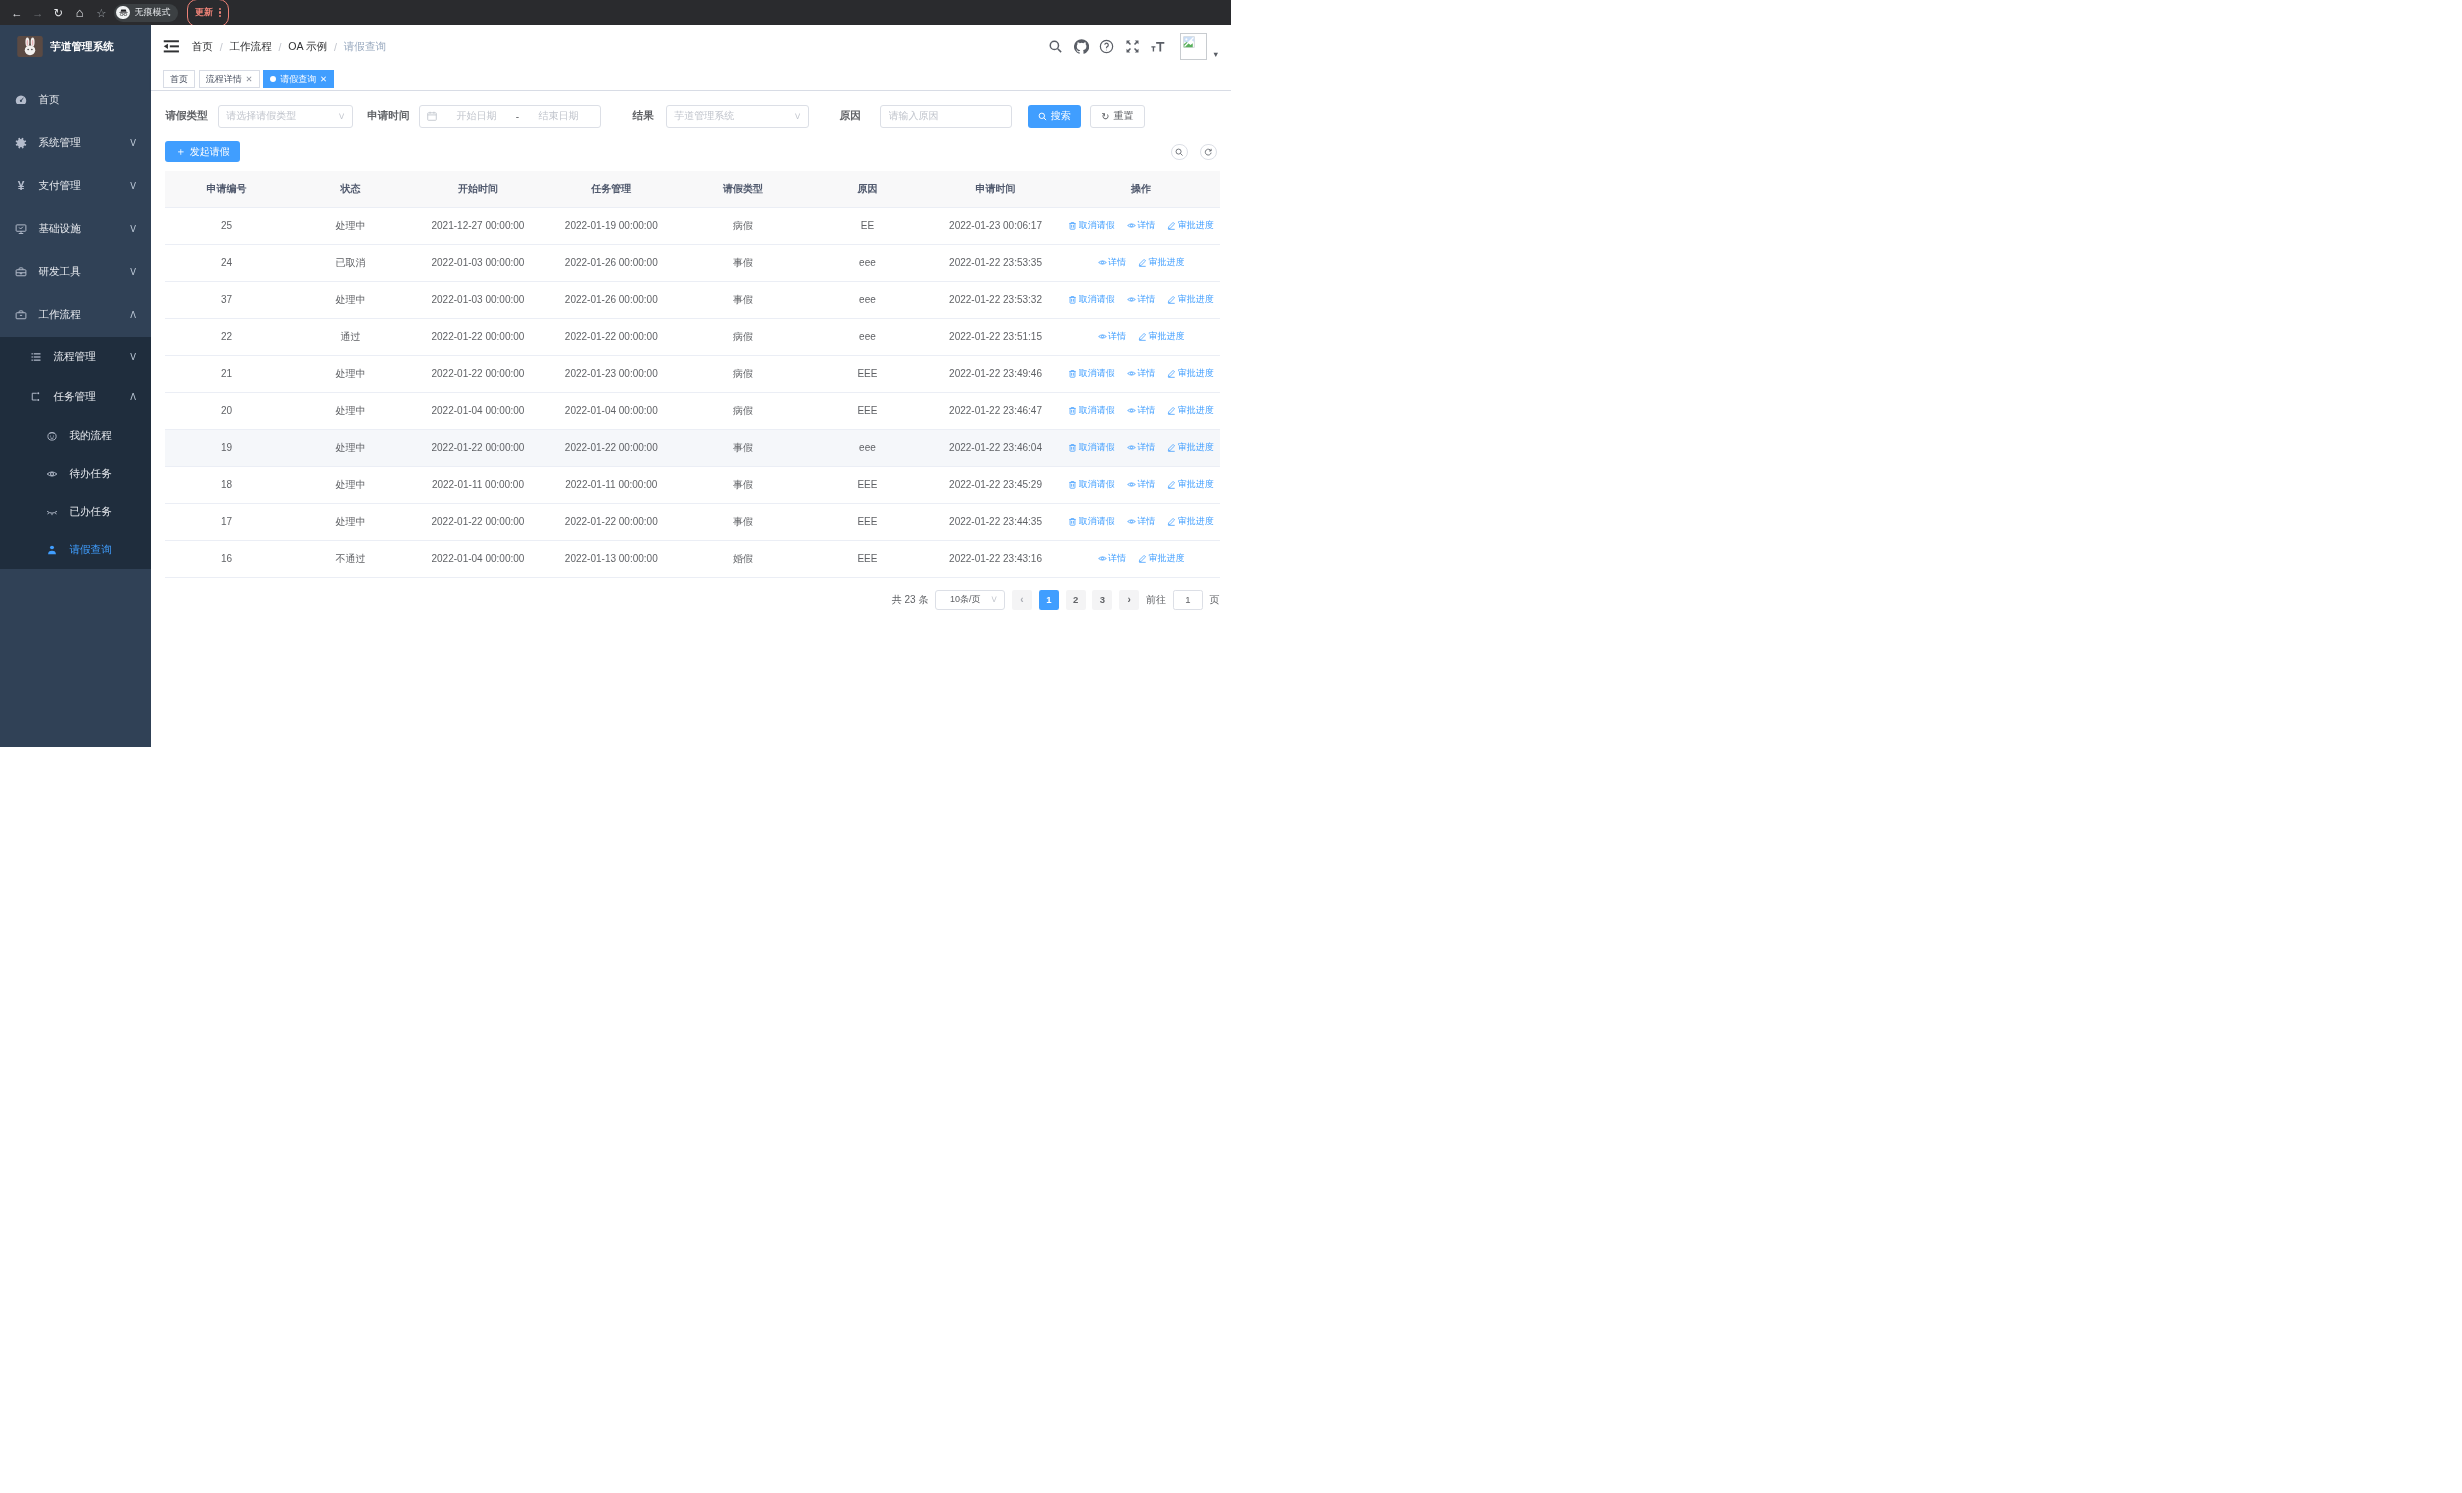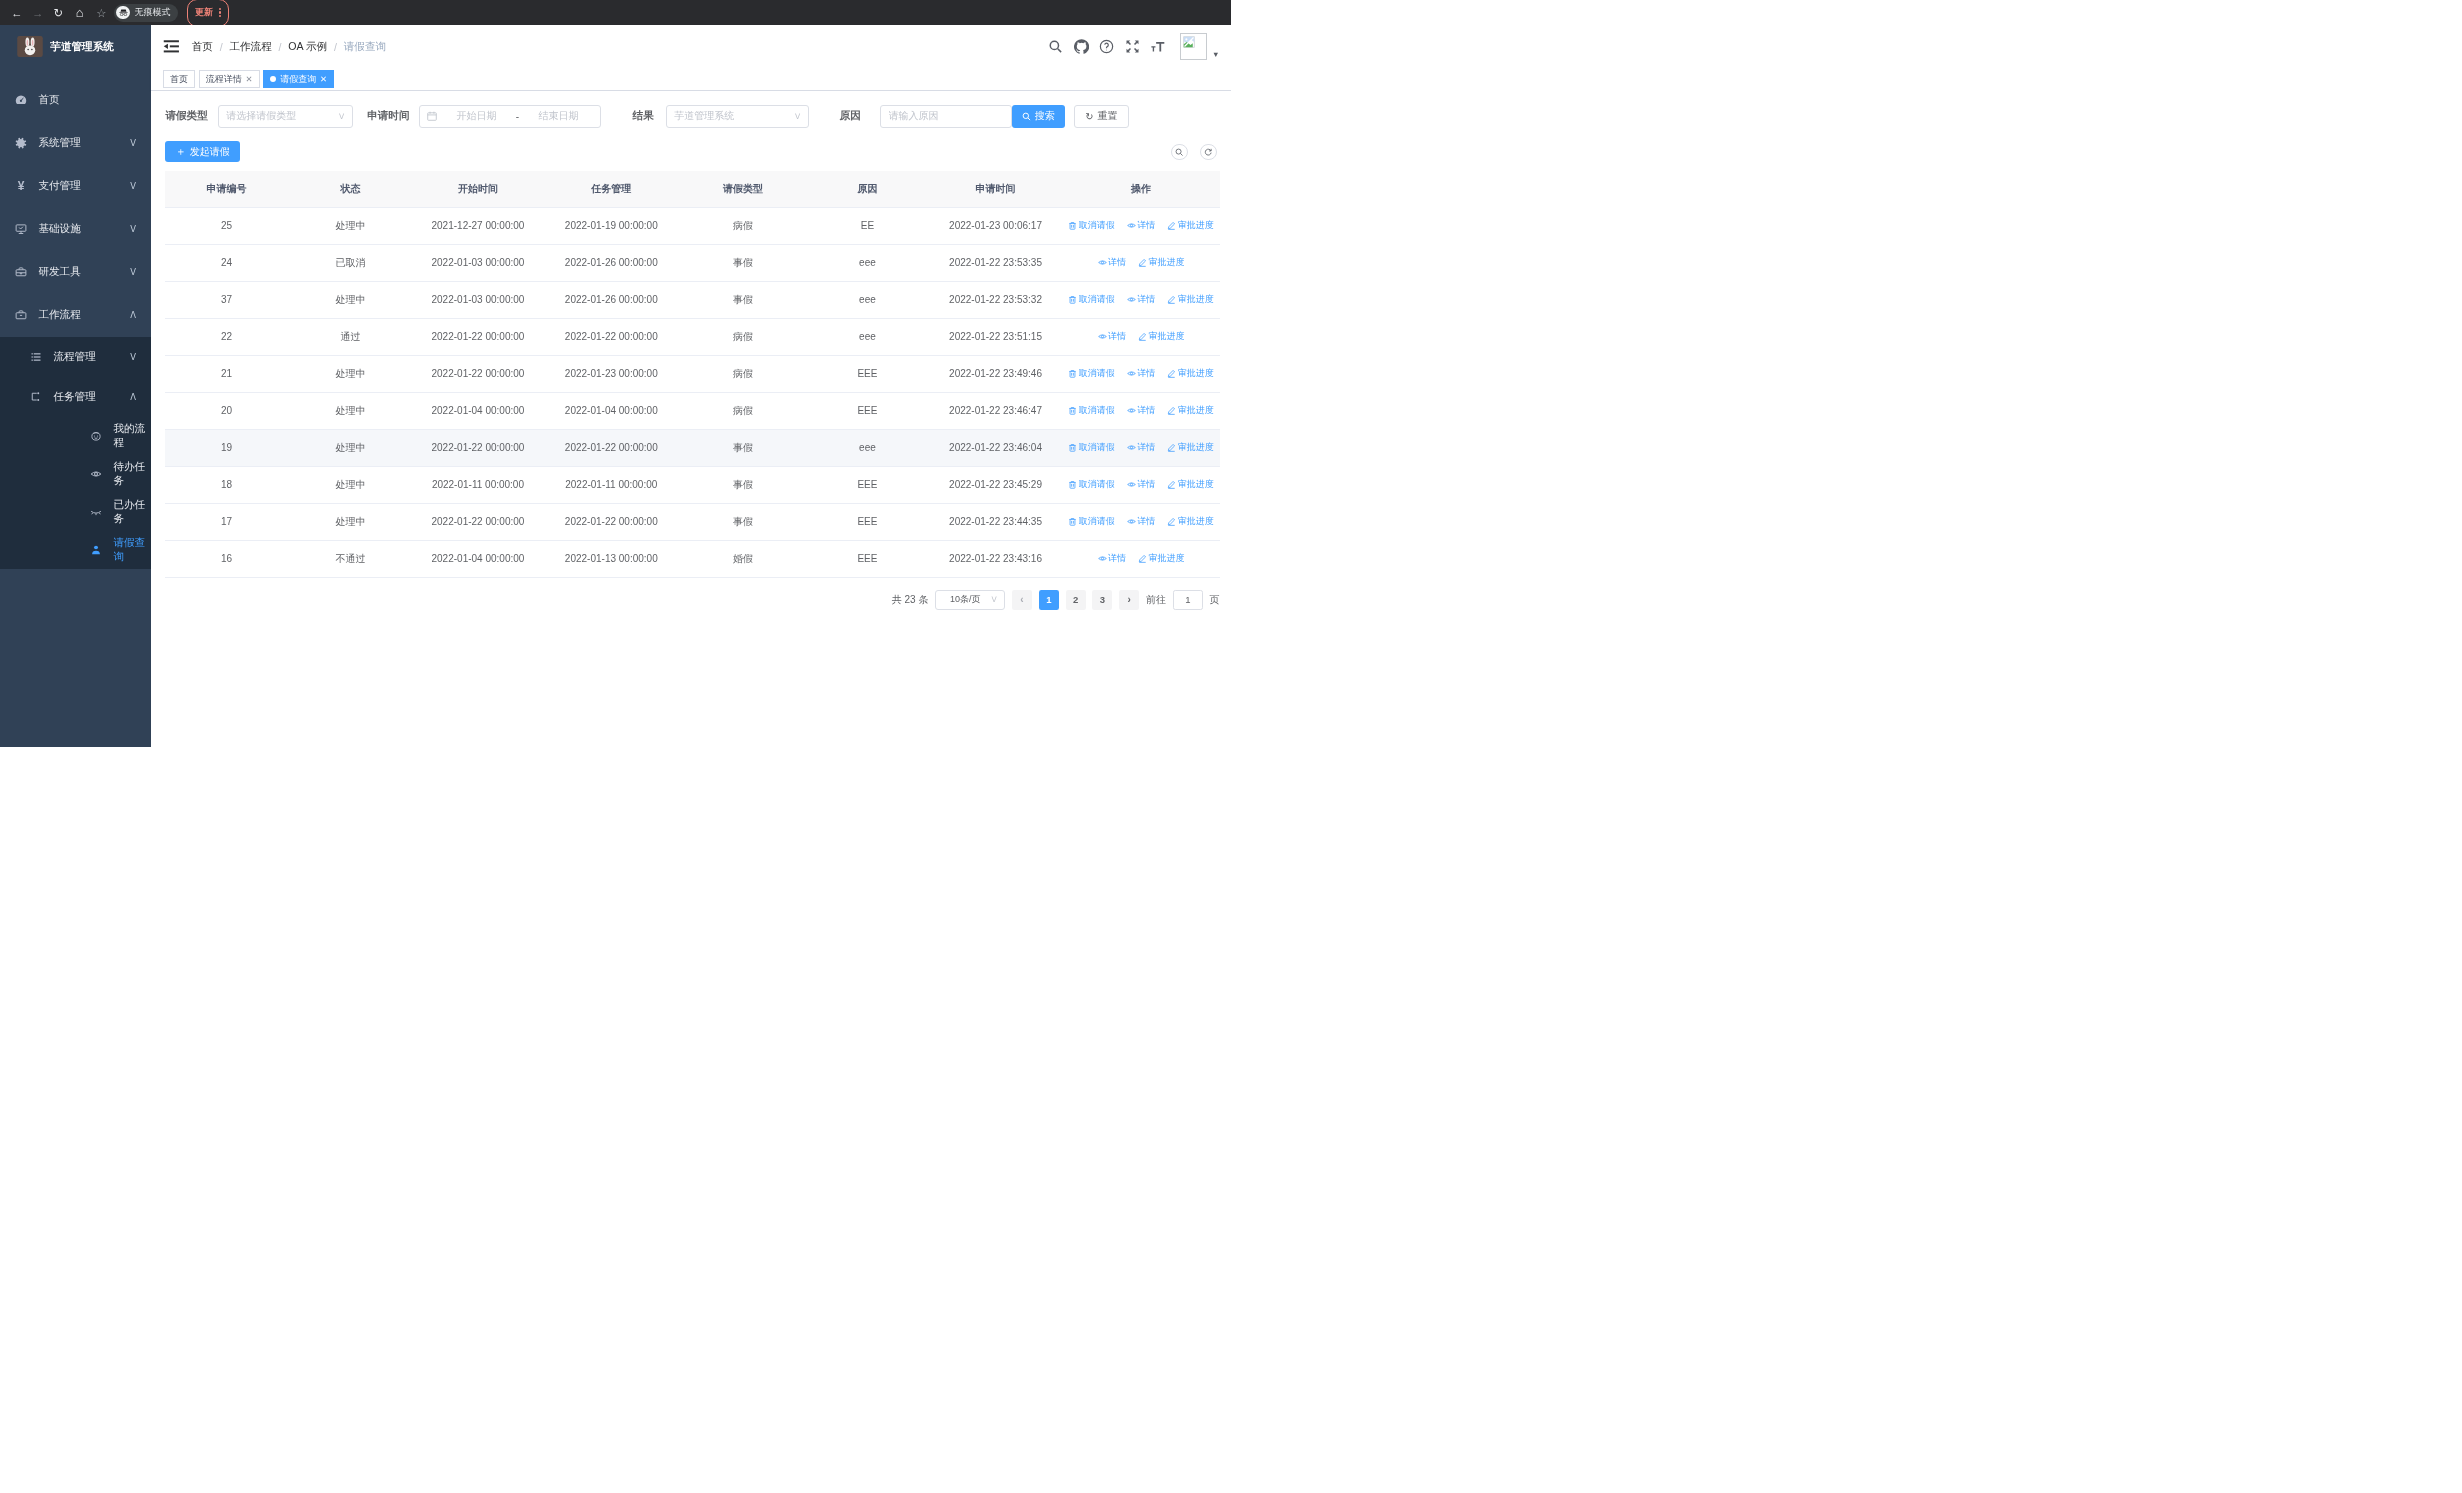--- a/index.html
+++ b/index.html
@@ -34,21 +34,21 @@
   .logo-row { height:43px; display:flex; align-items:center; gap:7.6px; padding:0 0 0 16.7px; }
   .logo-img { width:26px; height:21px; border-radius:2.3px; flex:0 0 auto; }
   .logo-title { font-size:10.6px; font-weight:bold; color:#fff; white-space:nowrap; }
   .menu { padding-top:10.6px; font-size:10.6px; }
   .mi { height:43px; display:flex; align-items:center; cursor:pointer; position:relative; }
   .mi .ic { width:12px; height:12px; margin-left:15px; margin-right:11.4px; color:#b4bccc; flex:0 0 auto; }
   .mi .lbl { color:#e6e9ee; }
   .mi .chev { position:absolute; right:15px; color:#bfcbd9; font-size:8.4px; }
   .submenu-block { background:#1f2d3d; }
   .mi.lv2 { height:40px; } .mi.lv2 .ic { margin-left:30px; }
-  .mi.lv3 { height:38px;padding-left:44px; } .mi.lv3 .ic { margin-left:46px; }
+  .mi.lv3 { height:38px; } .mi.lv3 .ic { margin-left:46px; }
   .mi.active .lbl { color:#409eff; }
   .mi.active .ic { color:#409eff; }
 
   .main { flex:1 1 auto; display:flex; flex-direction:column; min-width:0; }
 
   
   .navbar { height:43px; background:#fff; display:flex; align-items:center; padding:0 11.4px 0 12px; }
   .hamburger { width:16.7px; height:16.7px; color:#303133; margin-right:12px; cursor:pointer; }
   .breadcrumb { display:flex; align-items:center; gap:6.8px; font-size:10.6px; color:#303133; }
   .breadcrumb .sep { color:#c0c4cc; }
@@ -381,21 +381,21 @@
         </div>
         <span class="f-label" style="margin-left:32px;">结果</span>
         <div class="ctl" style="width:143px;margin-left:12px;">
           <span class="ph">芋道管理系统</span>
           <span class="sel-arrow">ᐯ</span>
         </div>
         <span class="f-label" style="margin-left:31px;">原因</span>
         <div class="ctl" style="width:132px;margin-left:19px;">
           <span class="ph">请输入原因</span>
         </div>
-        <div class="btn btn-primary" style="width:53px;">
+        <div class="btn btn-primary" style="width:53px;margin-left:16px;">
           <svg width="9" height="9" viewBox="0 0 20 20" fill="none" stroke="#fff" stroke-width="2.2">
               <circle cx="8.5" cy="8.5" r="6"></circle>
               <path d="M13 13l5 5"></path>
             </svg>
           <span>搜索</span>
         </div>
         <div class="btn btn-plain" style="width:55px;margin-left:9px;">
           <span style="font-size:10px;">↻</span>
           <span>重置</span>
         </div>

